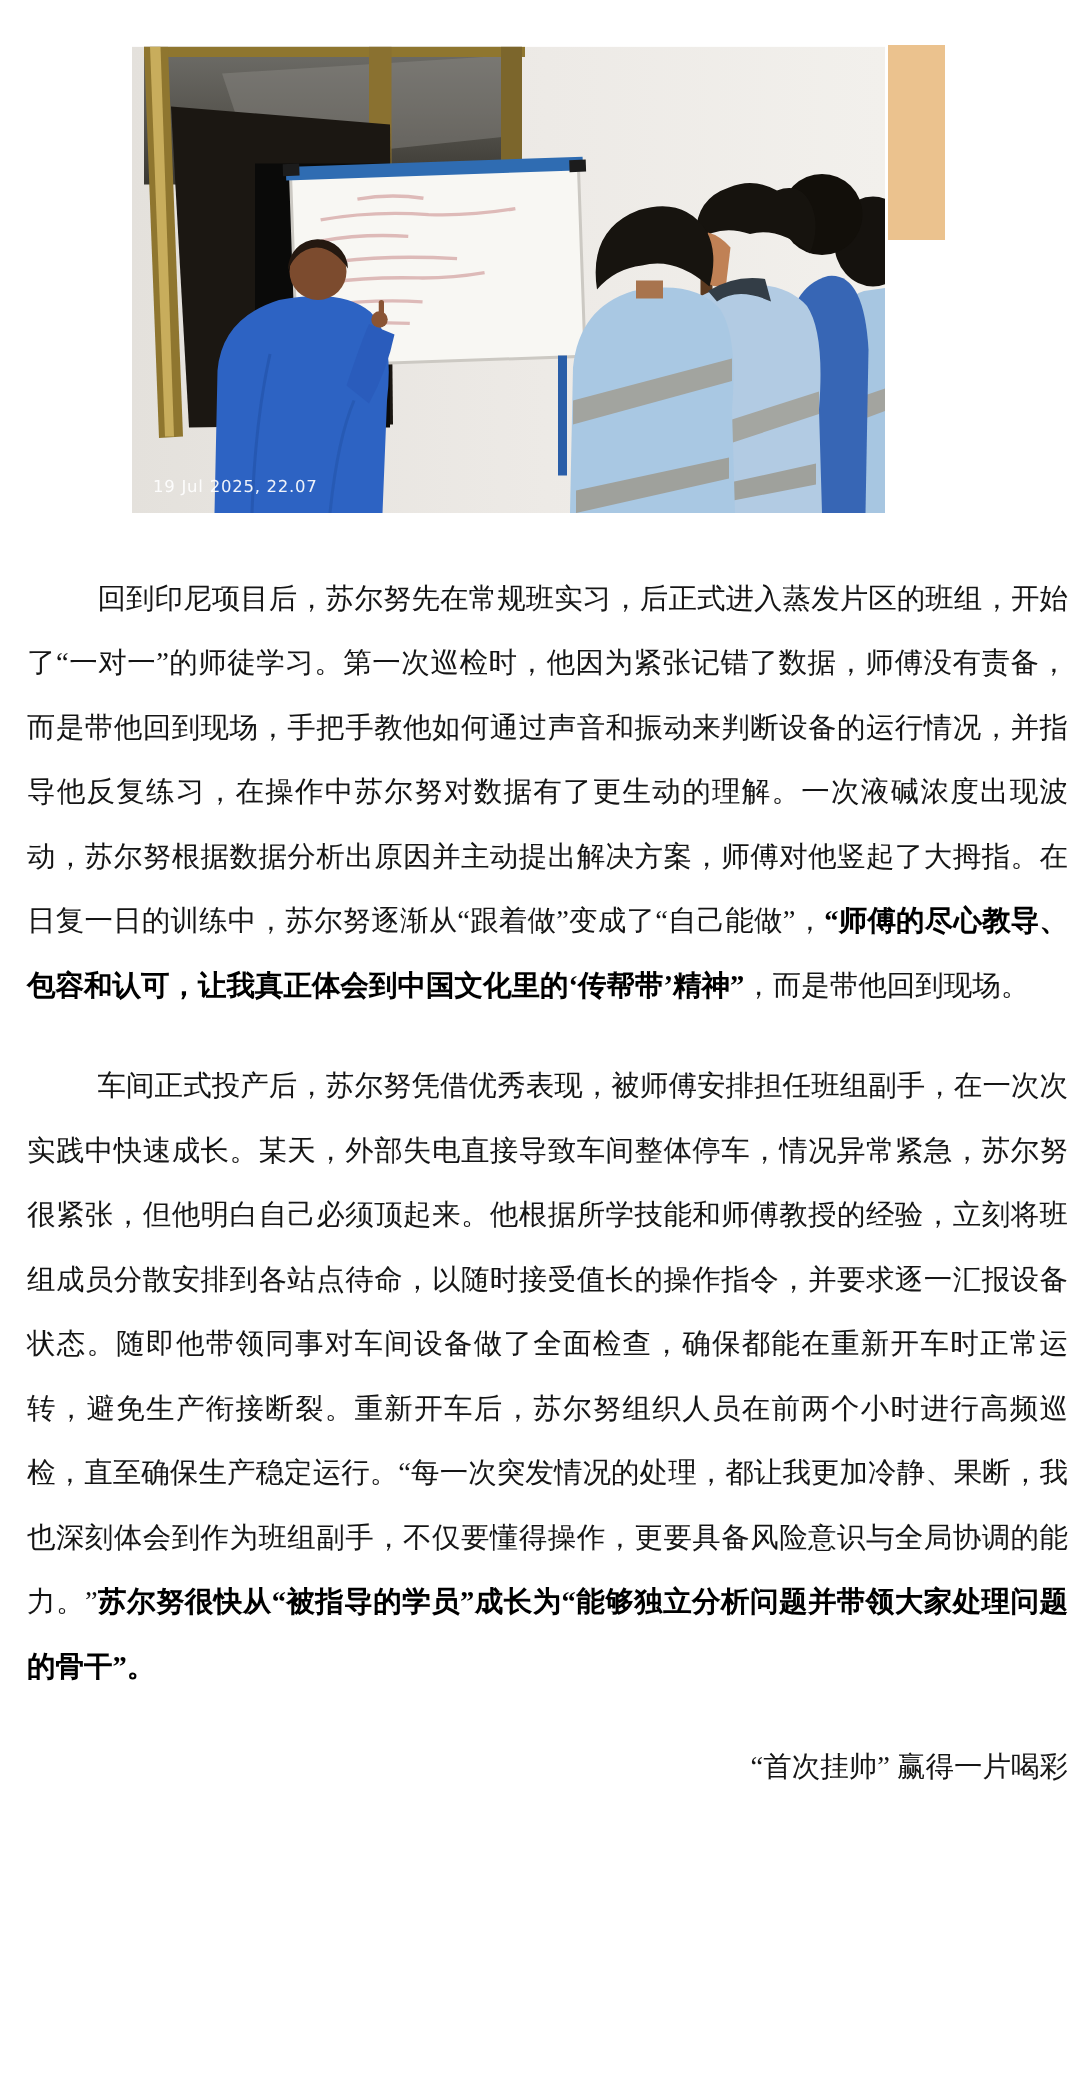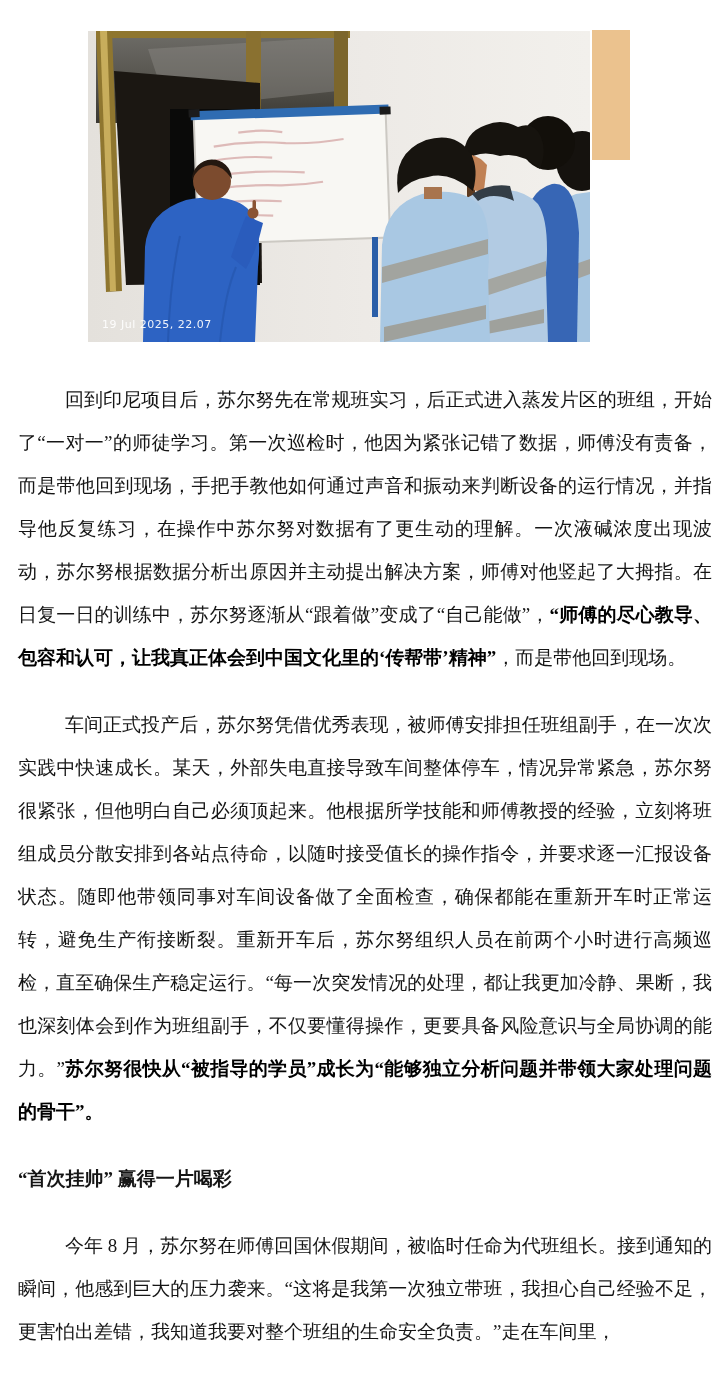--- a/index.html
+++ b/index.html
@@ -4,21 +4,21 @@
 <style>
   html,body{margin:0;padding:0;background:#ffffff;}
   .page{position:relative;width:720px;height:1396px;background:#ffffff;overflow:hidden;
         font-family:"Liberation Serif","DejaVu Serif",serif;}
   .hero{position:relative;width:720px;height:352px;}
   .photo-frame{position:absolute;left:88px;top:31px;width:566px;height:311px;overflow:hidden;}
   .accent-rect{position:absolute;left:592px;top:30px;width:38px;height:130px;background:#ebc28e;}
   .article{padding:26px 8px 0 18px;font-size:19px;line-height:43px;color:#151515;
            text-align:justify;text-justify:inter-character;}
   .para{margin:0 0 24px 0;text-indent:47px;}
-  .para.heading{text-align:left;text-indent:0;font-weight:bold;}
+  .para.heading{text-align:right;text-indent:0;font-weight:normal;}
   .run.bold{font-weight:bold;color:#000;}
 </style>
 </head>
 <body>
 
 <div class="page">
 
   <div class="hero">
     <div class="photo-frame">
       <svg viewBox="0 0 502 311" width="502" height="311">
@@ -103,16 +103,15 @@
         <text x="14" y="297" font-size="11" fill="#ffffff" opacity="0.92" letter-spacing="0.5" font-family="DejaVu Sans, sans-serif">19 Jul 2025, 22.07</text>
       </svg>
     </div>
     <div class="accent-rect"></div>
   </div>
 
   <div class="article">
       <p class="para"><span class="run">回到印尼项目后，苏尔努先在常规班实习，后正式进入蒸发片区的班组，开始了“一对一”的师徒学习。第一次巡检时，他因为紧张记错了数据，师傅没有责备，而是带他回到现场，手把手教他如何通过声音和振动来判断设备的运行情况，并指导他反复练习，在操作中苏尔努对数据有了更生动的理解。一次液碱浓度出现波动，苏尔努根据数据分析出原因并主动提出解决方案，师傅对他竖起了大拇指。在日复一日的训练中，苏尔努逐渐从“跟着做”变成了“自己能做”，</span><span class="run bold">“师傅的尽心教导、包容和认可，让我真正体会到中国文化里的‘传帮带’精神”</span><span class="run">，而是带他回到现场。</span></p>
       <p class="para"><span class="run">车间正式投产后，苏尔努凭借优秀表现，被师傅安排担任班组副手，在一次次实践中快速成长。某天，外部失电直接导致车间整体停车，情况异常紧急，苏尔努很紧张，但他明白自己必须顶起来。他根据所学技能和师傅教授的经验，立刻将班组成员分散安排到各站点待命，以随时接受值长的操作指令，并要求逐一汇报设备状态。随即他带领同事对车间设备做了全面检查，确保都能在重新开车时正常运转，避免生产衔接断裂。重新开车后，苏尔努组织人员在前两个小时进行高频巡检，直至确保生产稳定运行。“每一次突发情况的处理，都让我更加冷静、果断，我也深刻体会到作为班组副手，不仅要懂得操作，更要具备风险意识与全局协调的能力。”</span><span class="run bold">苏尔努很快从“被指导的学员”成长为“能够独立分析问题并带领大家处理问题的骨干”。</span></p>
       <p class="para heading">“首次挂帅” 赢得一片喝彩</p>
-      <p class="para"><span class="run">今年 8 月，苏尔努在师傅回国休假期间，被临时任命为代班组长。接到通知的瞬间，他感到巨大的压力袭来。“这将是我第一次独立带班，我担心自己经验不足，更害怕出差错，我知道我要对整个班组的生命安全负责。”走在车间里，</span></p>
     </div>
 
 </div>
 
 </body></html>

